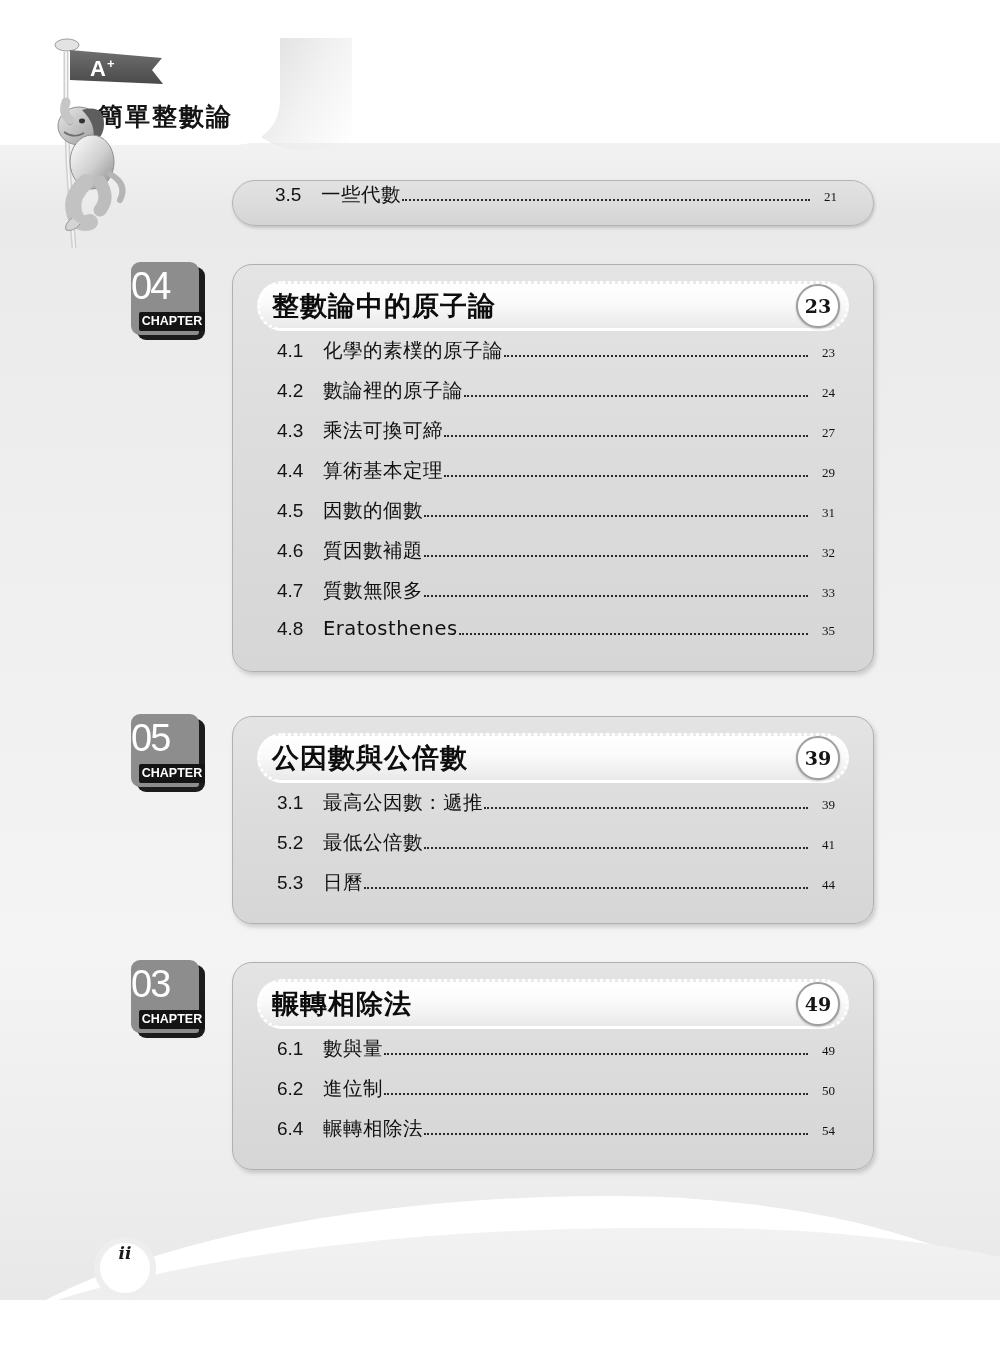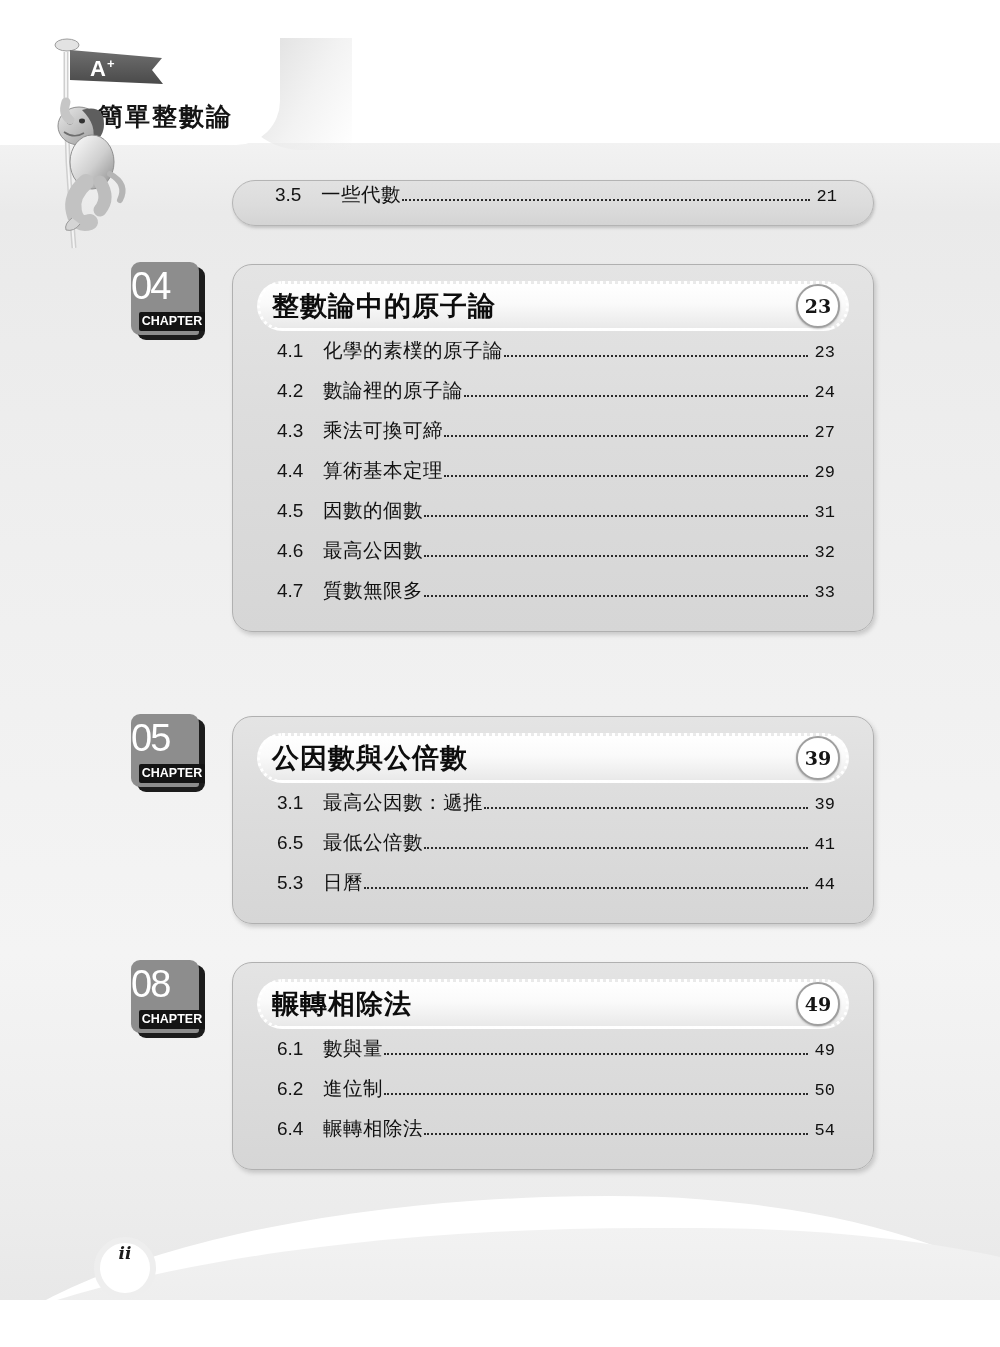--- a/index.html
+++ b/index.html
@@ -261,22 +261,22 @@
     text-align: center;
   }
   .toc-leader {
     flex: 1 1 auto;
     border-bottom: 2.5px dotted #2a2a2a;
     margin: 0 1px 5px 1px;
     height: 1px;
     min-width: 10px;
   }
   .toc-page {
-    font-family: Liberation Mono, monospace;
-    font-size: 17px;
+    font-family: Liberation Serif, serif;
+    font-size: 13px;
     color: #111111;
     flex: 0 0 auto;
     text-align: right;
     min-width: 26px;
   }
 
   
   .footer-circle {
     position: absolute;
     left: 94px;
@@ -409,29 +409,35 @@
       <span class="toc-page">29</span>
     </div>
     <div class="toc-row">
       <span class="toc-num">4.5</span>
       <span class="toc-label">因數的個數</span>
       <span class="toc-leader"></span>
       <span class="toc-page">31</span>
     </div>
     <div class="toc-row">
       <span class="toc-num">4.6</span>
-      <span class="toc-label">最高公因數</span>
+      <span class="toc-label">質因數補題</span>
       <span class="toc-leader"></span>
       <span class="toc-page">32</span>
     </div>
     <div class="toc-row">
       <span class="toc-num">4.7</span>
       <span class="toc-label">質數無限多</span>
       <span class="toc-leader"></span>
       <span class="toc-page">33</span>
+    </div>
+    <div class="toc-row">
+      <span class="toc-num">4.8</span>
+      <span class="toc-label">Eratosthenes</span>
+      <span class="toc-leader"></span>
+      <span class="toc-page">35</span>
     </div>
   </div>
 
   <div class="chapter-badge" style="top:714px">
     <div class="badge-shadow"></div>
     <div class="badge-body">
       <div class="badge-num">05</div>
     </div>
     <div class="badge-strip">
       <span>CHAPTER</span>
@@ -444,37 +450,37 @@
       <span class="chapter-page-circle">39</span>
     </div>
 
     <div class="toc-row">
       <span class="toc-num">3.1</span>
       <span class="toc-label">最高公因數：遞推</span>
       <span class="toc-leader"></span>
       <span class="toc-page">39</span>
     </div>
     <div class="toc-row">
-      <span class="toc-num">6.5</span>
+      <span class="toc-num">5.2</span>
       <span class="toc-label">最低公倍數</span>
       <span class="toc-leader"></span>
       <span class="toc-page">41</span>
     </div>
     <div class="toc-row">
       <span class="toc-num">5.3</span>
       <span class="toc-label">日曆</span>
       <span class="toc-leader"></span>
       <span class="toc-page">44</span>
     </div>
   </div>
 
   <div class="chapter-badge" style="top:960px">
     <div class="badge-shadow"></div>
     <div class="badge-body">
-      <div class="badge-num">08</div>
+      <div class="badge-num">03</div>
     </div>
     <div class="badge-strip">
       <span>CHAPTER</span>
     </div>
   </div>
 
   <div class="chapter-box" style="top:962px">
     <div class="chapter-titlebar">
       <span class="chapter-title-text">輾轉相除法</span>
       <span class="chapter-page-circle">49</span>

